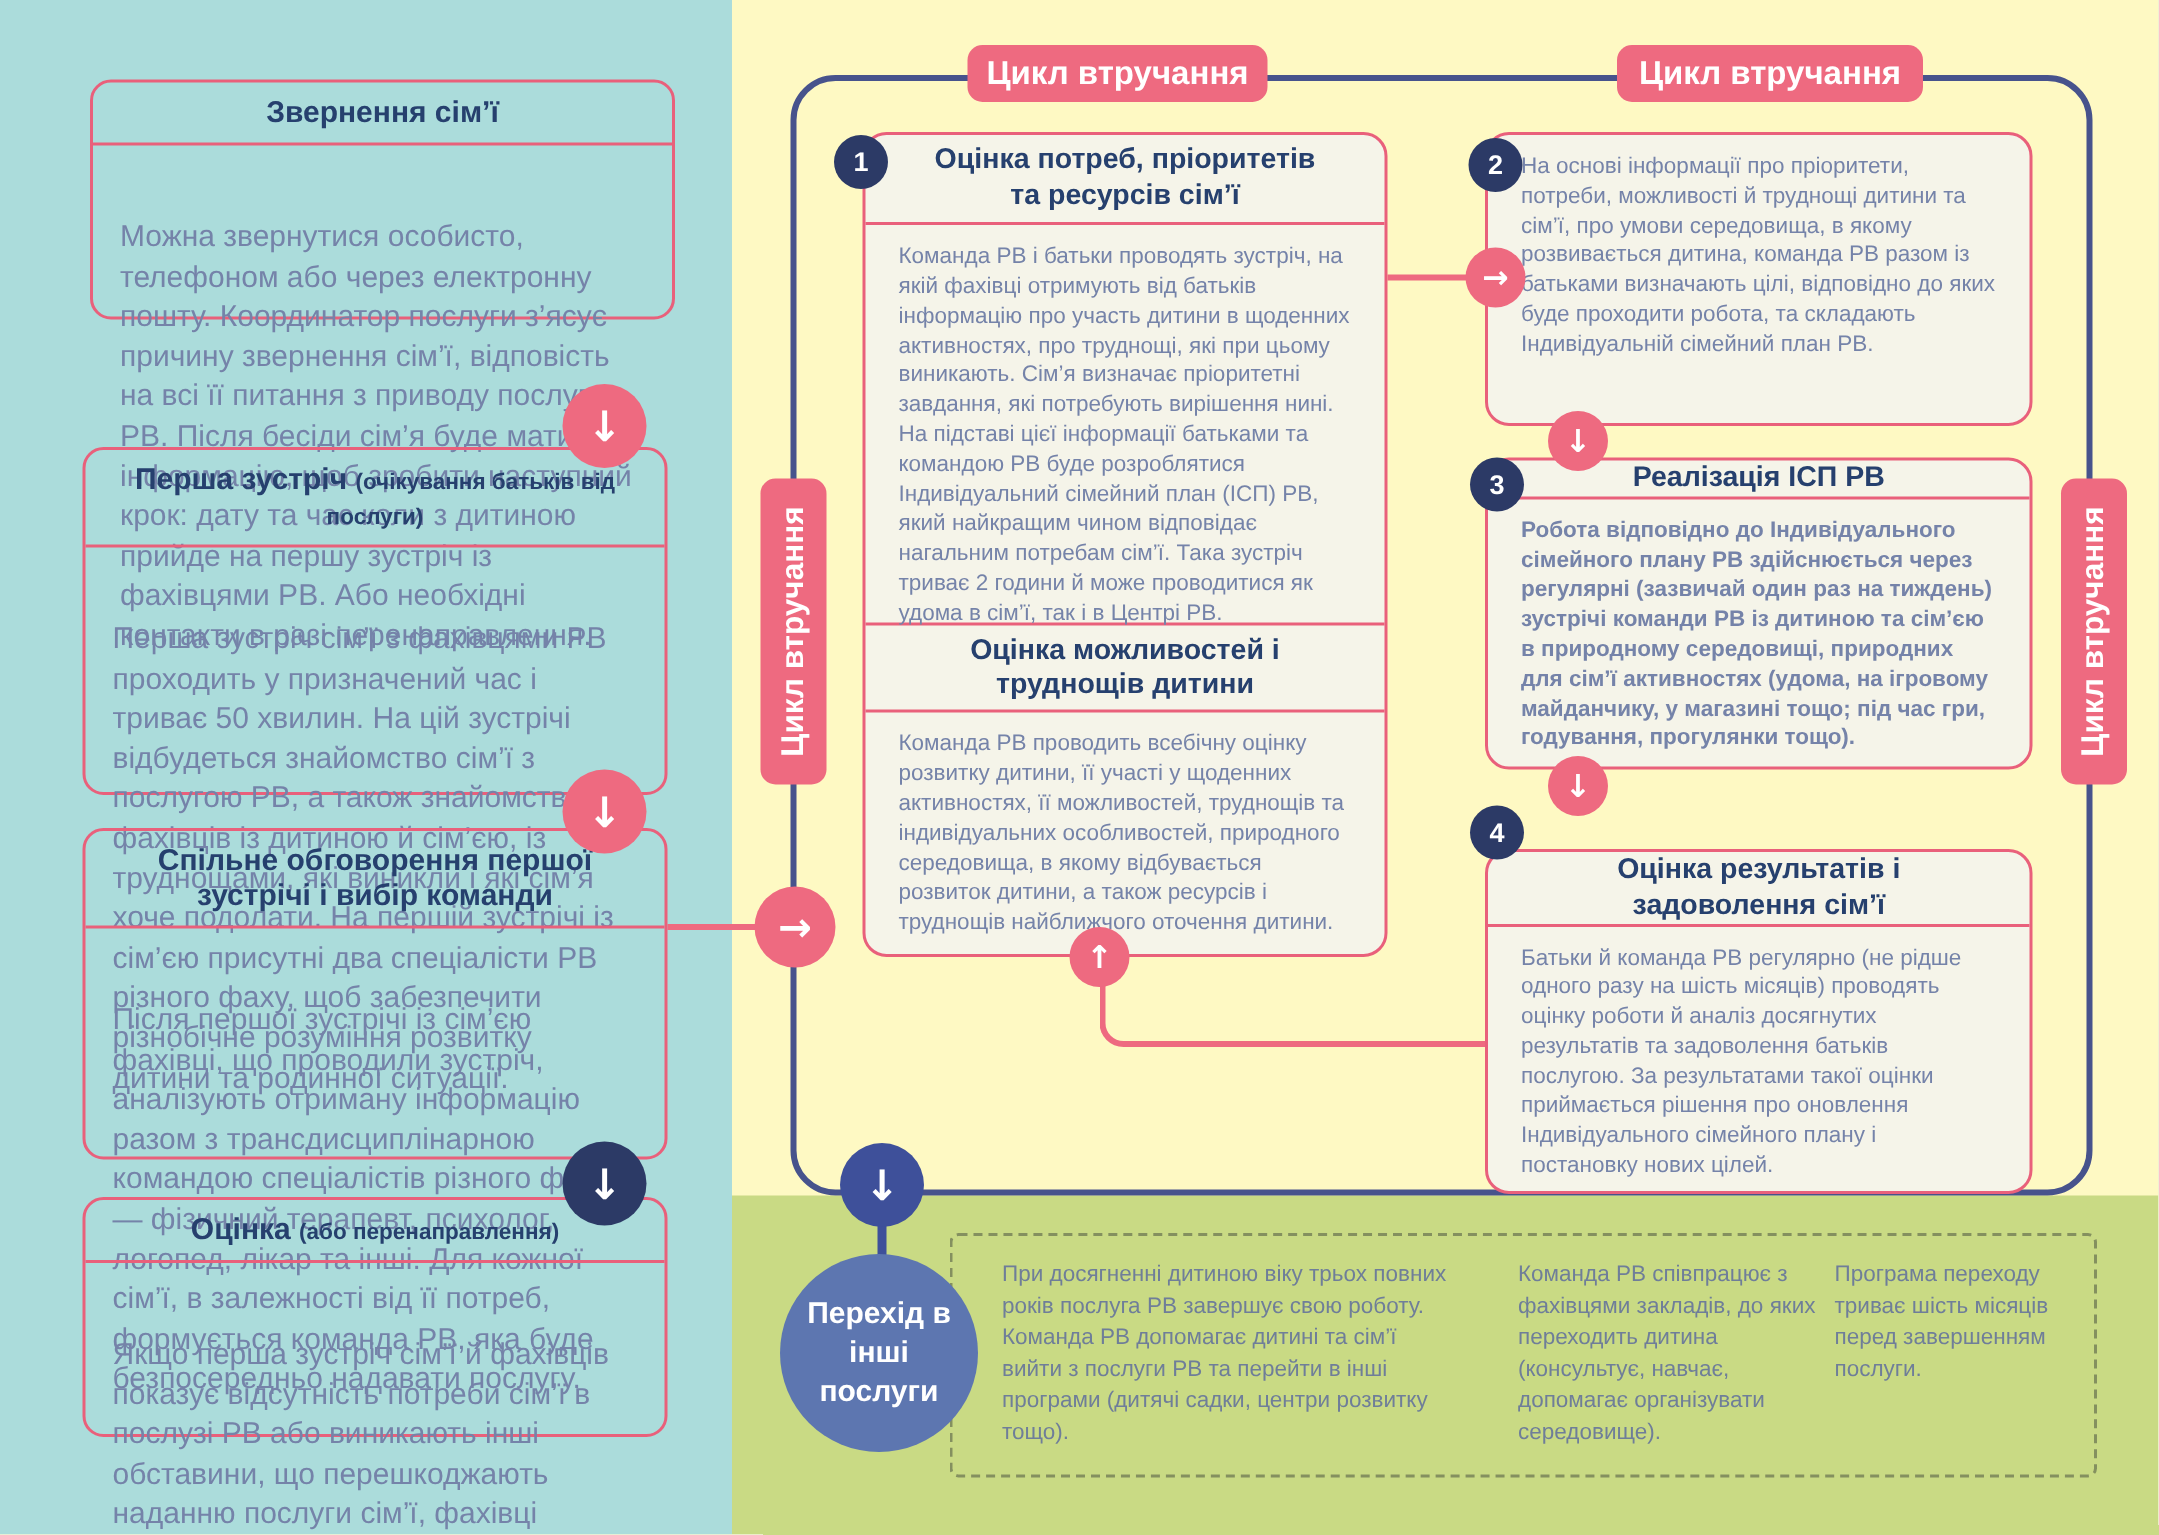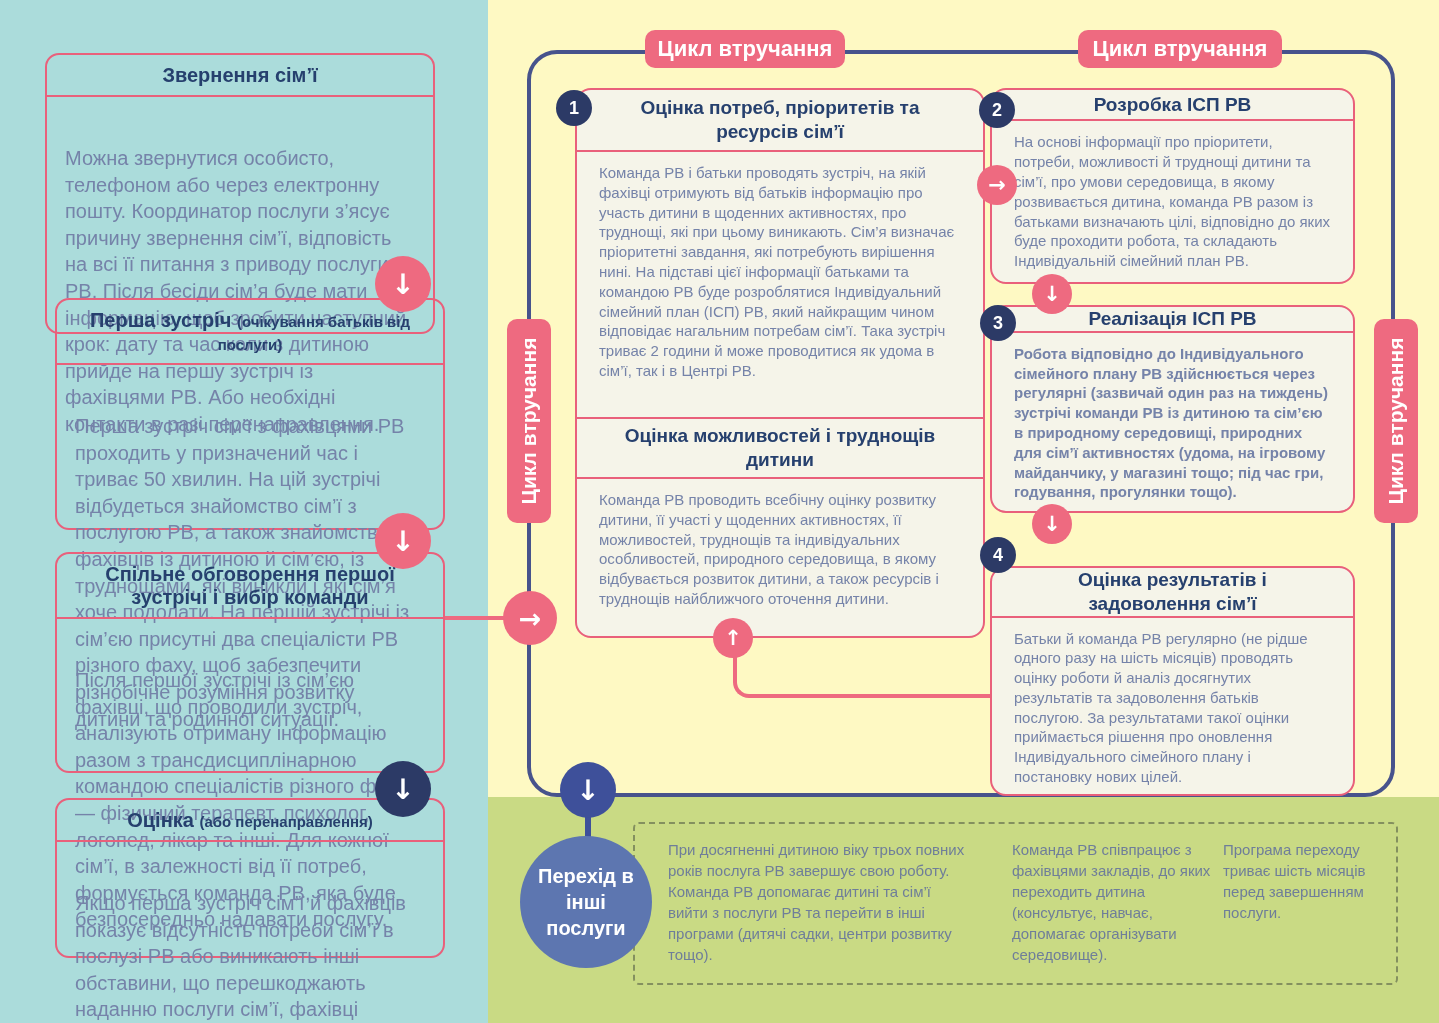--- a/index.html
+++ b/index.html
@@ -113,21 +113,21 @@
     <span>Цикл втручання</span>
   </div>
 
   <div class="badge-vert" style="left:427px; top:399px;">
     <span>Цикл втручання</span>
   </div>
   <div class="badge-vert" style="left:1294px; top:399px;">
     <span>Цикл втручання</span>
   </div>
 
-  <div class="tblock" style="left:45px; top:53px; height:281px;">
+  <div class="tblock" style="left:60px; top:53px; height:160px;">
     <div class="tblock-title">
       <span>Звернення сім’ї</span>
     </div>
     <div class="tblock-body">Можна звернутися особисто, телефоном або через електронну пошту. Координатор послуги з’ясує причину звернення сім’ї, відповість на всі її питання з приводу послуги РВ. Після бесіди сім’я буде мати інформацію, щоб зробити наступний крок: дату та час коли з дитиною прийде на першу зустріч із фахівцями РВ. Або необхідні контакти в разі перенаправлення.</div>
   </div>
 
   <div class="tblock" style="left:55px; top:298px; height:232px;">
     <div class="tblock-title">
       <span>Перша зустріч</span>
       <span class="small"> <span>(очікування батьків від послуги)</span></span>
@@ -158,37 +158,36 @@
   </div>
   <div class="arrc navy d56" style="left:375px; top:761px;">
     <span>↓</span>
   </div>
 
   <div class="hline" style="left:445px; top:616px; width:62px;"></div>
   <div class="arrc pink d54" style="left:503px; top:591px;">
     <span>→</span>
   </div>
 
-  <div class="bx" style="left:575px; top:88px; width:410px; height:550px;">
+  <div class="bx" style="left:575px; top:88px; width:350px; height:550px;">
     <div class="bx-title" style="height:62px;">Оцінка потреб, пріоритетів та ресурсів сім’ї</div>
     <div class="bx-body" style="height:267px; border-bottom:2px solid #e9607b;">Команда РВ і батьки проводять зустріч, на якій фахівці отримують від батьків інформацію про участь дитини в щоденних активностях, про труднощі, які при цьому виникають. Сім’я визначає пріоритетні завдання, які потребують вирішення нині. На підставі цієї інформації батьками та командою РВ буде розроблятися Індивідуальний сімейний план (ІСП) РВ, який найкращим чином відповідає нагальним потребам сім’ї. Така зустріч триває 2 години й може проводитися як удома в сім’ї, так і в Центрі РВ.</div>
     <div class="bx-title" style="height:60px;">Оцінка можливостей і труднощів дитини</div>
     <div class="bx-body" style="flex:1;">Команда РВ проводить всебічну оцінку розвитку дитини, її участі у щоденних активностях, її можливостей, труднощів та індивідуальних особливостей, природного середовища, в якому відбувається розвиток дитини, а також ресурсів і труднощів найближчого оточення дитини.</div>
   </div>
   <div class="numc" style="left:556px; top:90px;">
     <span>1</span>
   </div>
 
   <div class="hline" style="left:925px; top:183px; width:68px;"></div>
   <div class="arrc pink d40" style="left:977px; top:165px;">
     <span>→</span>
   </div>
 
   <div class="bx" style="left:990px; top:88px; width:365px; height:196px;">
-    <div class="bx-title" style="height:42px;">Розробка ІСП РВ</div>
     <div class="bx-body" style="flex:1;">На основі інформації про пріоритети, потреби, можливості й труднощі дитини та сім’ї, про умови середовища, в якому розвивається дитина, команда РВ разом із батьками визначають цілі, відповідно до яких буде проходити робота, та складають Індивідуальній сімейний план РВ.</div>
   </div>
   <div class="numc" style="left:979px; top:92px;">
     <span>2</span>
   </div>
 
   <div class="arrc pink d40" style="left:1032px; top:274px;">
     <span>↓</span>
   </div>
 

